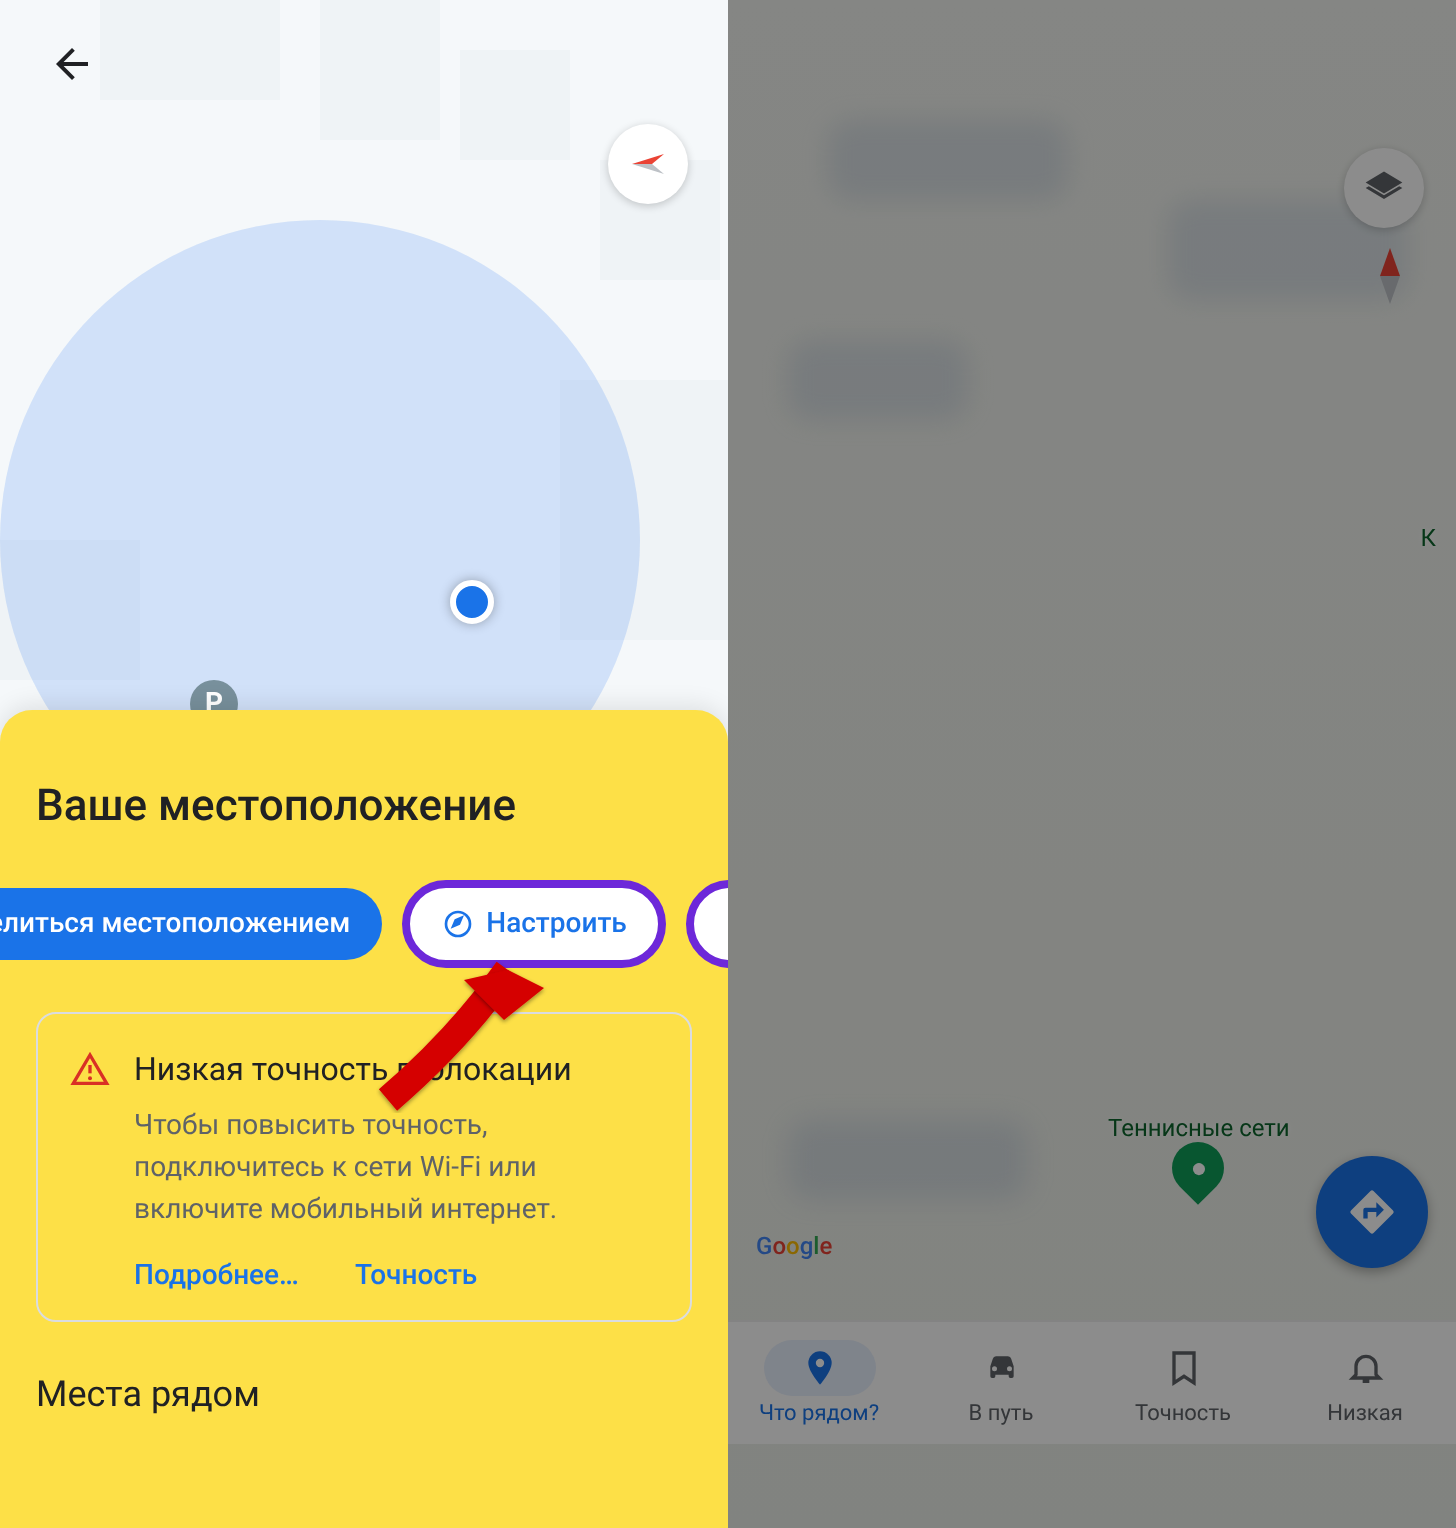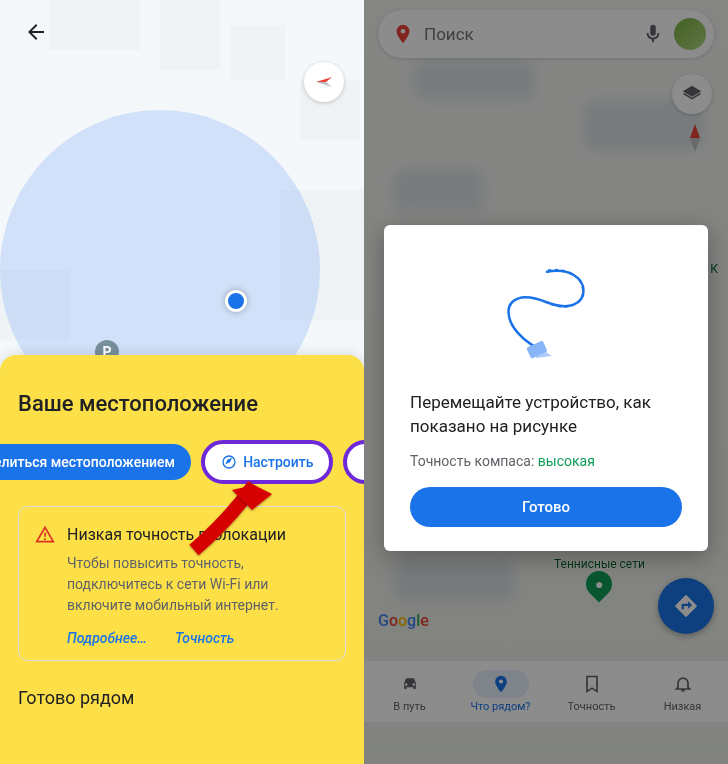--- a/index.html
+++ b/index.html
@@ -26,42 +26,42 @@
   .sheet { position: absolute; left: 0; right: 0; bottom: 0; top: 355px; background: #fde047; border-radius: 16px 16px 0 0; box-shadow: 0 -2px 12px rgba(0,0,0,0.1); padding: 36px 18px 0; }
   .sheet h1 { font-size: 22px; font-weight: 500; color: #202124; margin-bottom: 24px; }
   .chips { display: flex; gap: 10px; margin-left: -40px; margin-bottom: 22px; align-items: center; }
   .chip { border-radius: 22px; padding: 10px 16px; font-size: 14px; font-weight: 500; white-space: nowrap; display: flex; align-items: center; gap: 6px; }
   .chip.primary { background: #1a73e8; color: #fff; }
   .chip.secondary { background: #fff; color: #1a73e8; border: 4px solid #6d28d9; }
   .accuracy-card { border: 1px solid #dadce0; border-radius: 10px; padding: 18px 16px 14px; margin-bottom: 26px; }
   .acc-head { display: flex; gap: 12px; align-items: flex-start; margin-bottom: 8px; }
   .acc-title { font-size: 16px; color: #202124; font-weight: 400; }
   .acc-body { font-size: 14px; color: #5f6368; line-height: 1.5; margin-left: 32px; margin-bottom: 14px; }
-  .acc-actions { display: flex; gap: 28px; margin-left: 32px; font-style: italic; }
+  .acc-actions { display: flex; gap: 28px; margin-left: 32px; }
   .acc-actions span { color: #1a73e8; font-size: 14px; font-weight: 500; }
   .nearby { font-size: 18px; color: #202124; font-weight: 400; }
   
   .arrow-overlay { position: absolute; left: 174px; top: 470px; z-index: 20; pointer-events: none; }
   
   
   .right { background: #e8ebe6; }
   .dim { position: absolute; inset: 0; background: rgba(0,0,0,0.45); z-index: 3; }
   .r-map { position: absolute; inset: 0; background: linear-gradient(#f2f4f0, #ecefe9); }
   .r-blur { position: absolute; background: rgba(150,170,200,0.25); border-radius: 12px; filter: blur(6px); }
   .search-bar { position: absolute; top: 10px; left: 14px; right: 14px; height: 48px; background: #fff; border-radius: 26px; display: flex; align-items: center; padding: 0 8px 0 14px; gap: 10px; box-shadow: 0 1px 4px rgba(0,0,0,0.15); z-index: 2; }
   .search-input { flex: 1; font-size: 17px; color: #70757a; }
   .avatar { width: 32px; height: 32px; border-radius: 50%; background: linear-gradient(135deg,#7cb342,#aed581); }
   .layers-btn { position: absolute; top: 74px; right: 16px; width: 40px; height: 40px; border-radius: 50%; background: #fff; box-shadow: 0 1px 4px rgba(0,0,0,0.2); display: flex; align-items: center; justify-content: center; z-index: 2; }
   .r-compass { position: absolute; top: 124px; right: 24px; z-index: 2; }
   
   .poi { position: absolute; z-index: 2; display: flex; flex-direction: column; align-items: center; }
   .poi-pin { width: 26px; height: 26px; border-radius: 50% 50% 50% 0; transform: rotate(-45deg); background: #0f9d58; display: flex; align-items: center; justify-content: center; }
   .poi-pin span { transform: rotate(45deg); color: #fff; font-size: 14px; }
   .poi-label { font-size: 12px; color: #0d652d; margin-top: 2px; text-shadow: 0 0 3px #fff; }
-  .google-logo { position: absolute; left: 14px; bottom: 134px; z-index: 2; font-size: 16px; font-weight: 500; }
+  .google-logo { position: absolute; left: 14px; bottom: 134px; z-index: 2; font-size: 12px; font-weight: 500; }
   .google-logo span:nth-child(1){color:#4285f4}.google-logo span:nth-child(2){color:#ea4335}.google-logo span:nth-child(3){color:#fbbc05}.google-logo span:nth-child(4){color:#4285f4}.google-logo span:nth-child(5){color:#34a853}.google-logo span:nth-child(6){color:#ea4335}
   .fab { position: absolute; right: 14px; bottom: 130px; width: 56px; height: 56px; border-radius: 50%; background: #1a73e8; display: flex; align-items: center; justify-content: center; z-index: 2; box-shadow: 0 2px 6px rgba(0,0,0,0.3); }
   
   .bottom-nav { position: absolute; left: 0; right: 0; bottom: 42px; height: 62px; background: #fff; display: flex; z-index: 2; border-top: 1px solid #eee; }
   .nav-item { flex: 1; display: flex; flex-direction: column; align-items: center; justify-content: center; gap: 2px; font-size: 11px; color: #5f6368; }
   .nav-item.active { color: #1a73e8; }
   .nav-icon-wrap { width: 56px; height: 28px; border-radius: 14px; display: flex; align-items: center; justify-content: center; }
   .nav-item.active .nav-icon-wrap { background: #e8f0fe; }
   
   .dialog { position: absolute; left: 20px; right: 20px; top: 225px; background: #fff; border-radius: 6px; z-index: 10; padding: 22px 26px 24px; box-shadow: 0 6px 24px rgba(0,0,0,0.3); }
@@ -117,51 +117,40 @@
             <circle cx="12" cy="17" r="1.2" fill="#d93025"></circle>
           </svg>
         <div class="acc-title">Низкая точность геолокации</div>
       </div>
       <div class="acc-body">Чтобы повысить точность, подключитесь к сети Wi-Fi или включите мобильный интернет.</div>
       <div class="acc-actions">
         <span>Подробнее…</span>
         <span>Точность</span>
       </div>
     </div>
-    <div class="nearby">Готово рядом</div>
+    <div class="nearby">Места рядом</div>
   </div>
   <svg class="arrow-overlay" width="110" height="90" viewBox="0 0 110 90">
     <defs>
         <filter id="sh">
           <feDropShadow dx="0" dy="1" stdDeviation="1" flood-opacity="0.4"></feDropShadow>
         </filter>
       </defs>
     <path d="M20 80 Q 55 50 80 15" stroke="#d50000" stroke-width="14" fill="none" filter="url(#sh)"></path>
     <polygon points="80,15 58,20 78,40 98,24" fill="#d50000" filter="url(#sh)"></polygon>
   </svg>
 </div>
 
 <div class="right">
   <div class="r-map">
     <div class="r-blur" style="left:50px;top:60px;width:120px;height:40px"></div>
     <div class="r-blur" style="left:30px;top:170px;width:90px;height:40px"></div>
     <div class="r-blur" style="left:220px;top:100px;width:120px;height:50px"></div>
     <div class="r-blur" style="left:30px;top:560px;width:120px;height:40px"></div>
   </div>
-  <div class="search-bar">
-    <svg width="22" height="22" viewBox="0 0 24 24">
-        <path fill="#ea4335" d="M12 2a7 7 0 00-7 7c0 5 7 13 7 13s7-8 7-13a7 7 0 00-7-7z"></path>
-        <circle cx="12" cy="9" r="2.5" fill="#fff"></circle>
-      </svg>
-    <div class="search-input">Поиск</div>
-    <svg width="22" height="22" viewBox="0 0 24 24">
-        <path fill="#5f6368" d="M12 14a3 3 0 003-3V5a3 3 0 00-6 0v6a3 3 0 003 3zm5-3a5 5 0 01-10 0H5a7 7 0 006 6.9V21h2v-3.1A7 7 0 0019 11h-2z"></path>
-      </svg>
-    <div class="avatar"></div>
-  </div>
   <div class="layers-btn">
     <svg width="22" height="22" viewBox="0 0 24 24">
         <path fill="#5f6368" d="M12 3L2 9l10 6 10-6-10-6zm0 13L3.7 11 2 12l10 6 10-6-1.7-1L12 16z"></path>
       </svg>
   </div>
   <svg class="r-compass" width="18" height="28" viewBox="0 0 18 28">
       <polygon points="9,0 14,14 4,14" fill="#ea4335"></polygon>
       <polygon points="4,14 14,14 9,28" fill="#bdc1c6"></polygon>
     </svg>
 
@@ -176,64 +165,49 @@
   </div>
 
   <div class="google-logo"><span>G</span><span>o</span><span>o</span><span>g</span><span>l</span><span>e</span></div>
   <div class="fab">
     <svg width="26" height="26" viewBox="0 0 24 24">
         <path fill="#fff" d="M21.7 11.3l-9-9a1 1 0 00-1.4 0l-9 9a1 1 0 000 1.4l9 9a1 1 0 001.4 0l9-9a1 1 0 000-1.4zM14 14.5V12h-4v3H8v-4a1 1 0 011-1h5V7.5l3.5 3.5L14 14.5z"></path>
       </svg>
   </div>
 
   <div class="bottom-nav">
-    <div class="nav-item">
-      <div class="nav-icon-wrap">
-          <svg width="20" height="20" viewBox="0 0 24 24">
-            <path fill="#5f6368" d="M5 11l1.5-4.5A2 2 0 018.4 5h7.2a2 2 0 011.9 1.5L19 11v6a1 1 0 01-1 1h-1a1 1 0 01-1-1v-1H8v1a1 1 0 01-1 1H6a1 1 0 01-1-1v-6zm2.5 3a1.5 1.5 0 100-3 1.5 1.5 0 000 3zm9 0a1.5 1.5 0 100-3 1.5 1.5 0 000 3z"></path>
-          </svg>
-        </div>
-      <span>В путь</span>
-    </div>
     <div class="nav-item active">
       <div class="nav-icon-wrap">
           <svg width="20" height="20" viewBox="0 0 24 24">
             <path fill="#1a73e8" d="M12 2a7 7 0 00-7 7c0 5 7 13 7 13s7-8 7-13a7 7 0 00-7-7z"></path>
             <circle cx="12" cy="9" r="2.5" fill="#fff"></circle>
           </svg>
         </div>
       <span>Что рядом?</span>
     </div>
     <div class="nav-item">
       <div class="nav-icon-wrap">
           <svg width="20" height="20" viewBox="0 0 24 24">
+            <path fill="#5f6368" d="M5 11l1.5-4.5A2 2 0 018.4 5h7.2a2 2 0 011.9 1.5L19 11v6a1 1 0 01-1 1h-1a1 1 0 01-1-1v-1H8v1a1 1 0 01-1 1H6a1 1 0 01-1-1v-6zm2.5 3a1.5 1.5 0 100-3 1.5 1.5 0 000 3zm9 0a1.5 1.5 0 100-3 1.5 1.5 0 000 3z"></path>
+          </svg>
+        </div>
+      <span>В путь</span>
+    </div>
+    <div class="nav-item">
+      <div class="nav-icon-wrap">
+          <svg width="20" height="20" viewBox="0 0 24 24">
             <path fill="none" stroke="#5f6368" stroke-width="2" d="M6 3h12v18l-6-4-6 4V3z"></path>
           </svg>
         </div>
       <span>Точность</span>
     </div>
     <div class="nav-item">
       <div class="nav-icon-wrap">
           <svg width="20" height="20" viewBox="0 0 24 24">
             <path fill="none" stroke="#5f6368" stroke-width="2" d="M6 16V11a6 6 0 1112 0v5l2 2H4l2-2zm4 4h4"></path>
           </svg>
         </div>
       <span>Низкая</span>
     </div>
   </div>
 
   <div class="dim"></div>
-  <div class="dialog">
-    <div class="calib-img">
-      <svg width="140" height="120" viewBox="0 0 140 120">
-        <path d="M70 100 C 20 80, 20 30, 70 50 C 120 70, 120 10, 70 20" fill="none" stroke="#1a73e8" stroke-width="2.5"></path>
-        <path d="M72 18 C 118 12, 118 68, 74 52" fill="none" stroke="#1a73e8" stroke-width="1.5" stroke-dasharray="3 4"></path>
-        <polygon points="70,100 62,92 60,106 76,104" fill="#aecbfa"></polygon>
-        <rect x="52" y="92" width="18" height="12" rx="2" fill="#8ab4f8" transform="rotate(-25 60 98)"></rect>
-      </svg>
-    </div>
-    <h2>Перемещайте устройство, как показано на рисунке</h2>
-    <div class="acc-line">
-      <span>Точность компаса: </span><span class="val">высокая</span>
-    </div>
-    <div class="done-btn">Готово</div>
-  </div>
 </div>
 
 </body></html>

